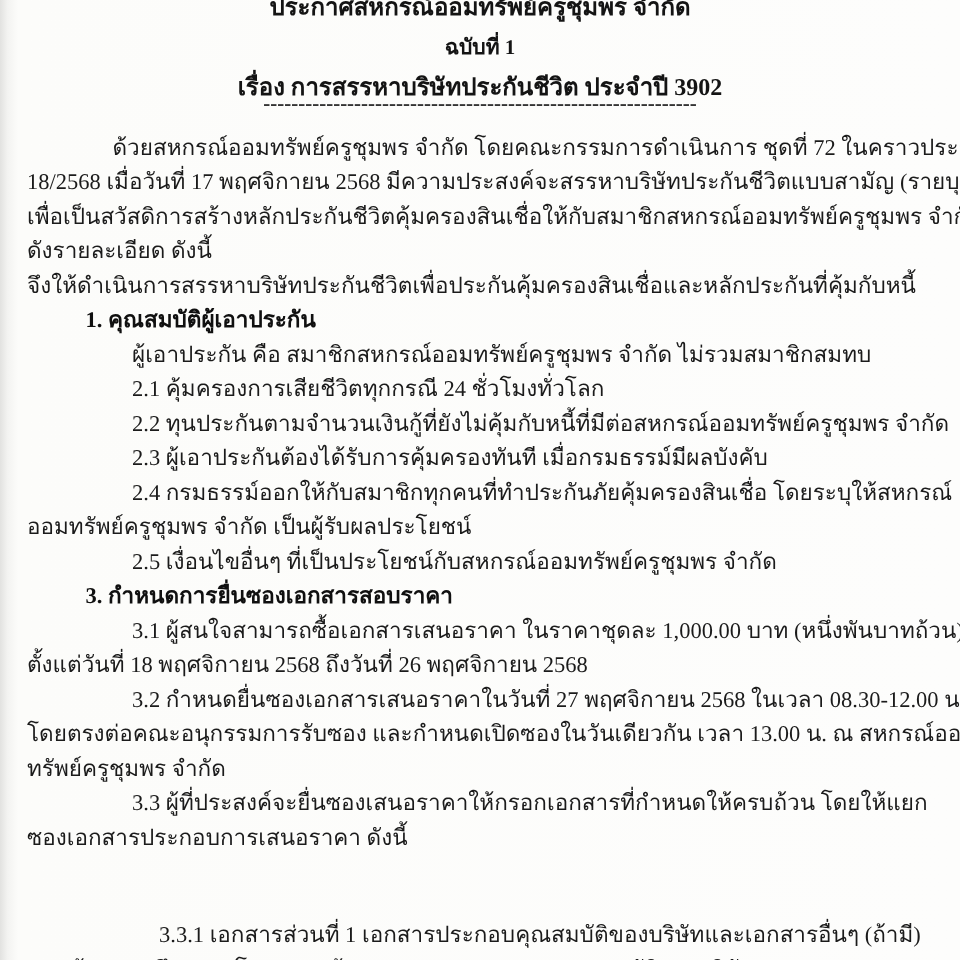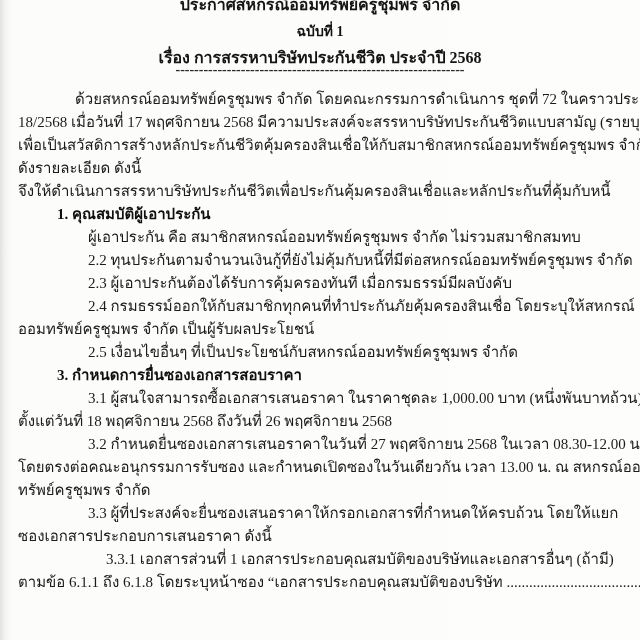--- a/index.html
+++ b/index.html
@@ -58,38 +58,39 @@
     height: 23px;
     white-space: nowrap;
     overflow: visible;
     color: #1b1b1b;
   }
   .line.bold { font-weight: bold; color: #101010; }
   .indent-none { padding-left: 0; }
   .indent-para { padding-left: 57px; }
   .indent-h1   { padding-left: 39px; }
   .indent-sub  { padding-left: 70px; }
-  .indent-sub2 { padding-left: 88px; }
+  .indent-sub2 { padding-left: 88px; margin-top: 42px; }
 </style>
 </head>
 <body>
 
 <div class="page">
   <div class="center-line doc-title">ประกาศสหกรณ์ออมทรัพย์ครูชุมพร จำกัด</div>
   <div class="center-line doc-issue">ฉบับที่ 1</div>
-  <div class="center-line doc-subject">เรื่อง การสรรหาบริษัทประกันชีวิต ประจำปี 2568</div>
+  <div class="center-line doc-subject">เรื่อง การสรรหาบริษัทประกันชีวิต ประจำปี 3902</div>
   <div class="separator">--------------------------------------------------------------</div>
   <div class="doc-body">
       <div class="line indent-para">ด้วยสหกรณ์ออมทรัพย์ครูชุมพร จำกัด โดยคณะกรรมการดำเนินการ ชุดที่ 72 ในคราวประชุมครั้งที่</div>
       <div class="line indent-none">18/2568 เมื่อวันที่ 17 พฤศจิกายน 2568 มีความประสงค์จะสรรหาบริษัทประกันชีวิตแบบสามัญ (รายบุคคล)</div>
       <div class="line indent-none">เพื่อเป็นสวัสดิการสร้างหลักประกันชีวิตคุ้มครองสินเชื่อให้กับสมาชิกสหกรณ์ออมทรัพย์ครูชุมพร จำกัด</div>
       <div class="line indent-none">ดังรายละเอียด ดังนี้</div>
       <div class="line indent-none">จึงให้ดำเนินการสรรหาบริษัทประกันชีวิตเพื่อประกันคุ้มครองสินเชื่อและหลักประกันที่คุ้มกับหนี้</div>
       <div class="line indent-h1 bold">1. คุณสมบัติผู้เอาประกัน</div>
       <div class="line indent-sub">ผู้เอาประกัน คือ สมาชิกสหกรณ์ออมทรัพย์ครูชุมพร จำกัด ไม่รวมสมาชิกสมทบ</div>
+      <div class="line indent-sub">2.1 คุ้มครองการเสียชีวิตทุกกรณี 24 ชั่วโมงทั่วโลก</div>
       <div class="line indent-sub">2.2 ทุนประกันตามจำนวนเงินกู้ที่ยังไม่คุ้มกับหนี้ที่มีต่อสหกรณ์ออมทรัพย์ครูชุมพร จำกัด</div>
       <div class="line indent-sub">2.3 ผู้เอาประกันต้องได้รับการคุ้มครองทันที เมื่อกรมธรรม์มีผลบังคับ</div>
       <div class="line indent-sub">2.4 กรมธรรม์ออกให้กับสมาชิกทุกคนที่ทำประกันภัยคุ้มครองสินเชื่อ โดยระบุให้สหกรณ์</div>
       <div class="line indent-none">ออมทรัพย์ครูชุมพร จำกัด  เป็นผู้รับผลประโยชน์</div>
       <div class="line indent-sub">2.5 เงื่อนไขอื่นๆ ที่เป็นประโยชน์กับสหกรณ์ออมทรัพย์ครูชุมพร จำกัด</div>
       <div class="line indent-h1 bold">3. กำหนดการยื่นซองเอกสารสอบราคา</div>
       <div class="line indent-sub">3.1 ผู้สนใจสามารถซื้อเอกสารเสนอราคา ในราคาชุดละ 1,000.00 บาท (หนึ่งพันบาทถ้วน)</div>
       <div class="line indent-none">ตั้งแต่วันที่ 18 พฤศจิกายน 2568  ถึงวันที่ 26 พฤศจิกายน 2568</div>
       <div class="line indent-sub">3.2 กำหนดยื่นซองเอกสารเสนอราคาในวันที่ 27 พฤศจิกายน 2568 ในเวลา 08.30-12.00 น.</div>
       <div class="line indent-none">โดยตรงต่อคณะอนุกรรมการรับซอง และกำหนดเปิดซองในวันเดียวกัน เวลา 13.00 น. ณ สหกรณ์ออม</div>

